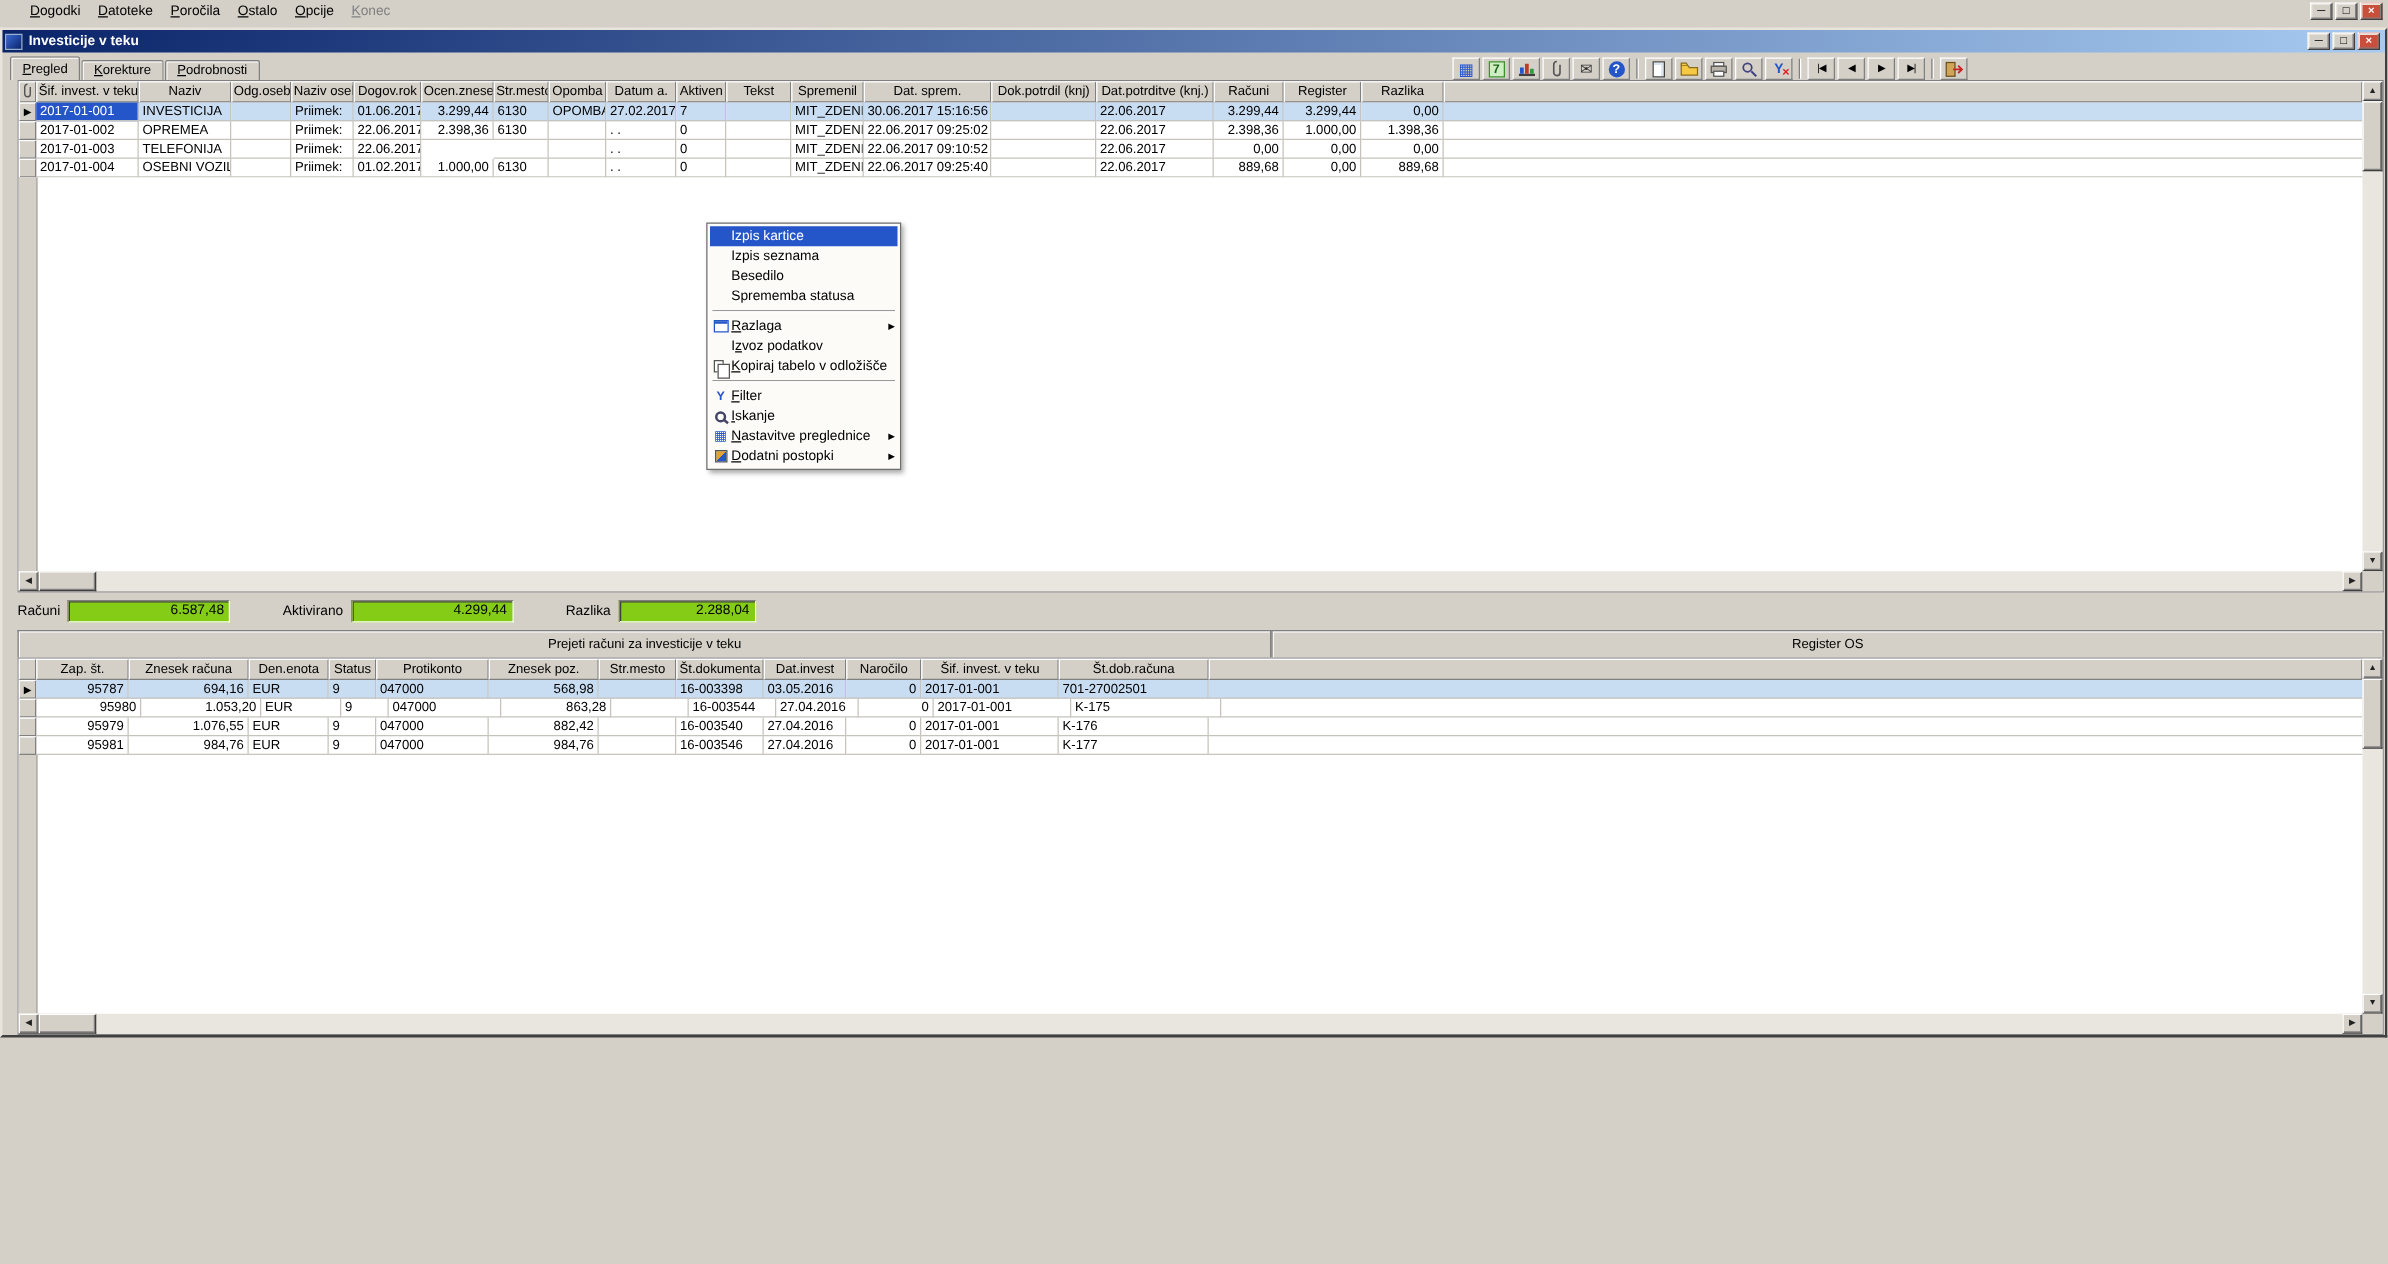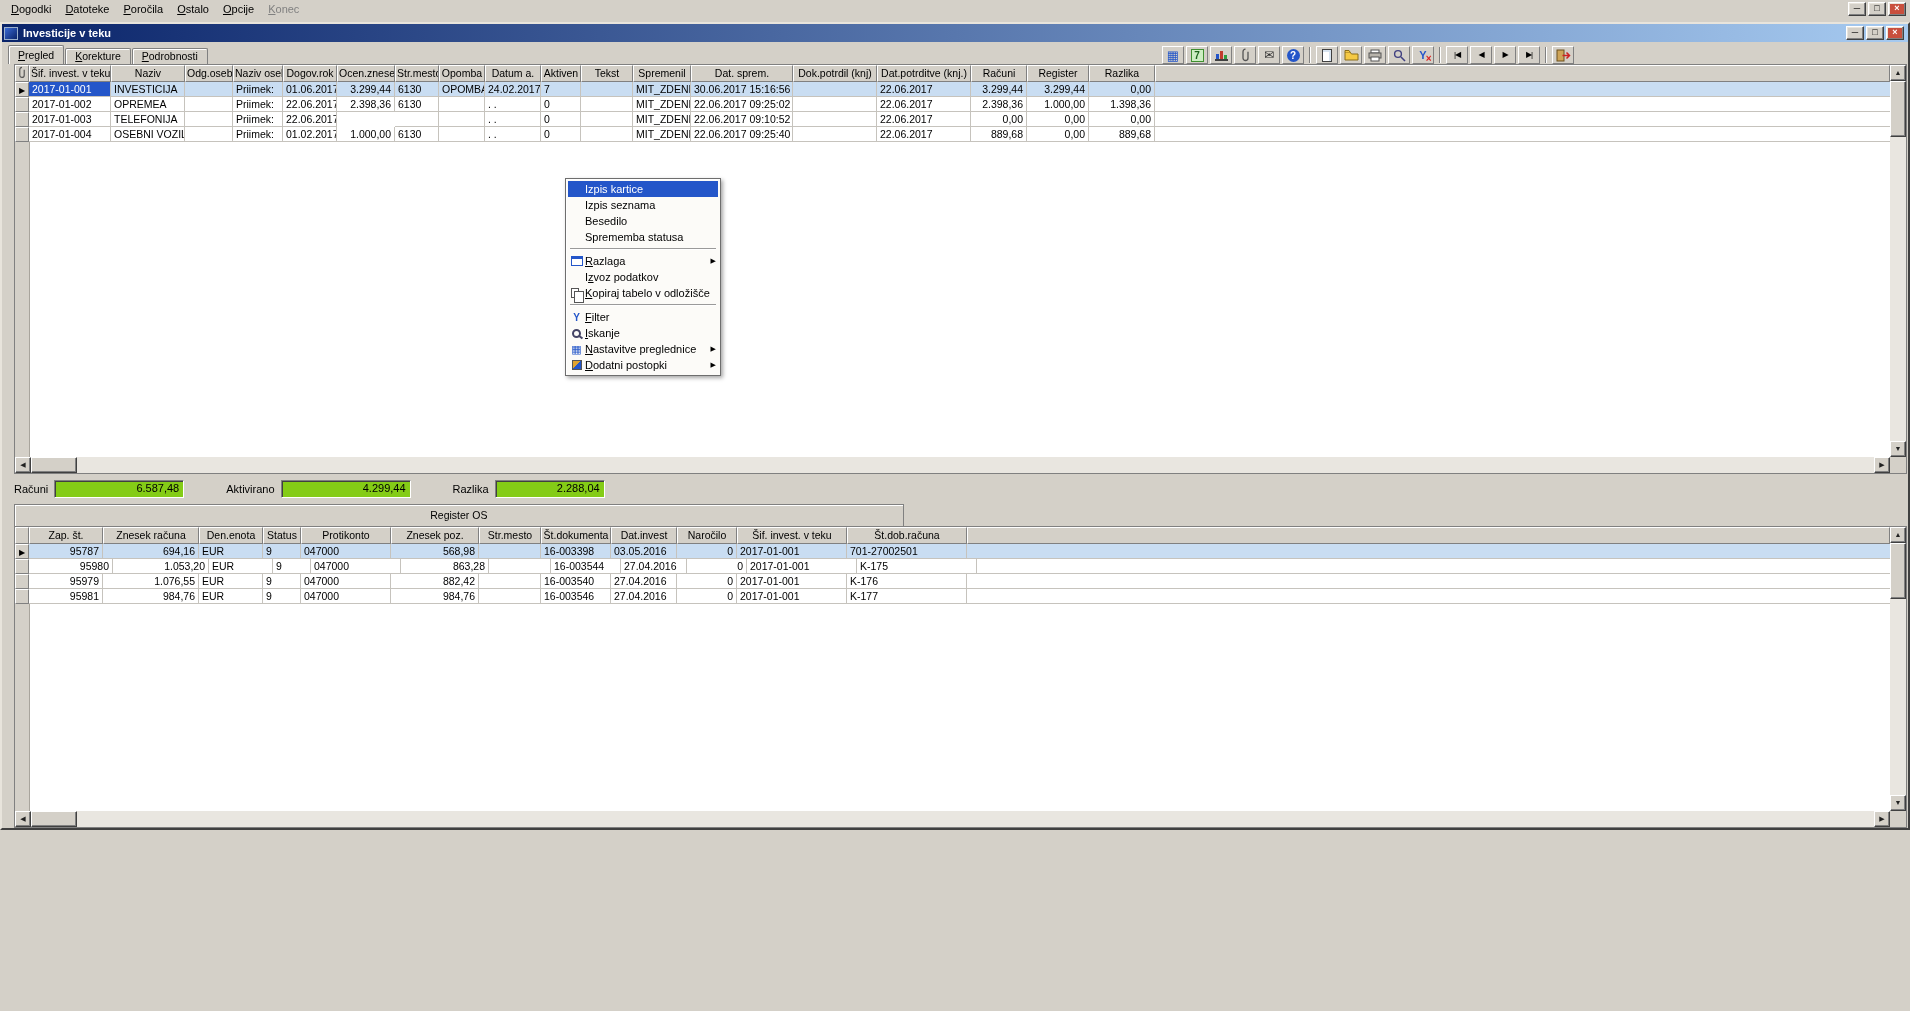--- a/index.html
+++ b/index.html
@@ -6,21 +6,21 @@
   html,body { width:1910px; height:1011px; overflow:hidden; }
   body {
     position:relative;
     background:var(--bg,#d4d0c8);
     font-family:"Liberation Sans","DejaVu Sans",sans-serif;
     font-size:11px; color:#000;
   }
   u { text-decoration:underline; }
 
   
-  .menubar { height:18px; display:flex; align-items:center; padding:0 2px 0 4px; }
+  .menubar { height:18px; display:flex; align-items:center; padding:0 2px 0 4px;margin-left:13px; }
   .menu-item { padding:1px 7px 2px; cursor:default; }
   .menu-item.disabled { color:var(--disabled,#808080); }
   .win-controls { display:flex; gap:2px; margin-left:auto; padding-right:2px; }
   .wc-btn { width:18px; height:14px; background:var(--bg); border:1px solid; border-color:#fff #404040 #404040 #fff;
             box-shadow:inset -1px -1px 0 #808080, inset 1px 1px 0 #e8e4dc; font-size:9px; line-height:11px; text-align:center; }
   .wc-btn.close { background:#c94f3d; color:#fff; font-weight:bold; }
 
   
   .child { position:absolute; left:0; top:22px; width:1910px; height:808px;
            border:2px solid; border-color:#e8e4dc #404040 #404040 #e8e4dc; background:var(--bg); }
@@ -253,21 +253,21 @@
         <div class="grid-row selected">
           <div class="gcell marker"><span class="tri">▶</span></div>
           <div class="gcell focused" style="width: 82px;">2017-01-001</div>
           <div class="gcell" style="width: 74px;">INVESTICIJA</div>
           <div class="gcell" style="width: 48px;"></div>
           <div class="gcell" style="width: 50px;">Priimek:</div>
           <div class="gcell" style="width: 54px;">01.06.2017</div>
           <div class="gcell" style="width: 58px; text-align: right;">3.299,44</div>
           <div class="gcell" style="width: 44px;">6130</div>
           <div class="gcell" style="width: 46px;">OPOMBA</div>
-          <div class="gcell" style="width: 56px;">24.02.2017</div>
+          <div class="gcell" style="width: 56px;">27.02.2017</div>
           <div class="gcell" style="width: 40px;">7</div>
           <div class="gcell" style="width: 52px;"></div>
           <div class="gcell" style="width: 58px;">MIT_ZDENKA</div>
           <div class="gcell" style="width: 102px;">30.06.2017 15:16:56</div>
           <div class="gcell" style="width: 84px;"></div>
           <div class="gcell" style="width: 94px;">22.06.2017</div>
           <div class="gcell" style="width: 56px; text-align: right;">3.299,44</div>
           <div class="gcell" style="width: 62px; text-align: right;">3.299,44</div>
           <div class="gcell" style="width: 66px; text-align: right;">0,00</div>
           <div class="gcell filler"></div>
@@ -362,20 +362,21 @@
       <div class="total-group">
         <span class="total-label">Aktivirano</span>
         <span class="total-box" style="width: 130px;">4.299,44</span>
       </div>
       <div class="total-group">
         <span class="total-label">Razlika</span>
         <span class="total-box" style="width: 110px;">2.288,04</span>
       </div>
     </div>
   <div class="btabs" id="btabs">
+      <div class="btab active" style="width: 53%;">Prejeti računi za investicije v teku</div>
       <div class="btab" style="width: 47%;">Register OS</div>
     </div>
   <div class="grid-wrap" id="bottom-grid">
       <div class="grid-view">
         <div class="grid-row grid-header">
           <div class="gcell hcell marker"></div>
           <div class="gcell hcell" style="width: 74px;">Zap. št.</div>
           <div class="gcell hcell" style="width: 96px;">Znesek računa</div>
           <div class="gcell hcell" style="width: 64px;">Den.enota</div>
           <div class="gcell hcell" style="width: 38px;">Status</div>

